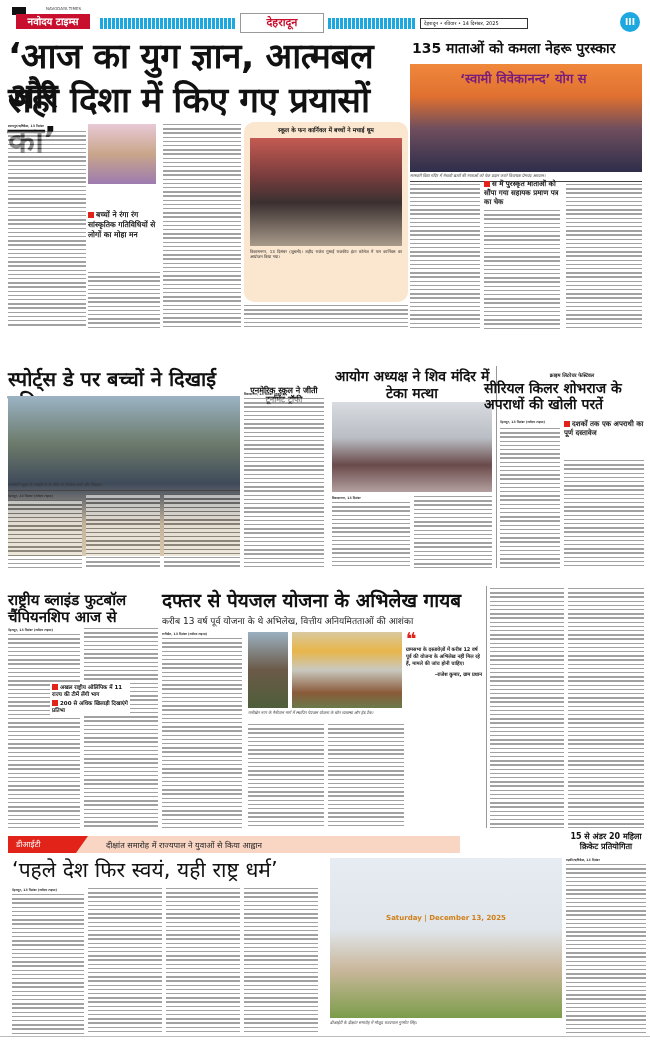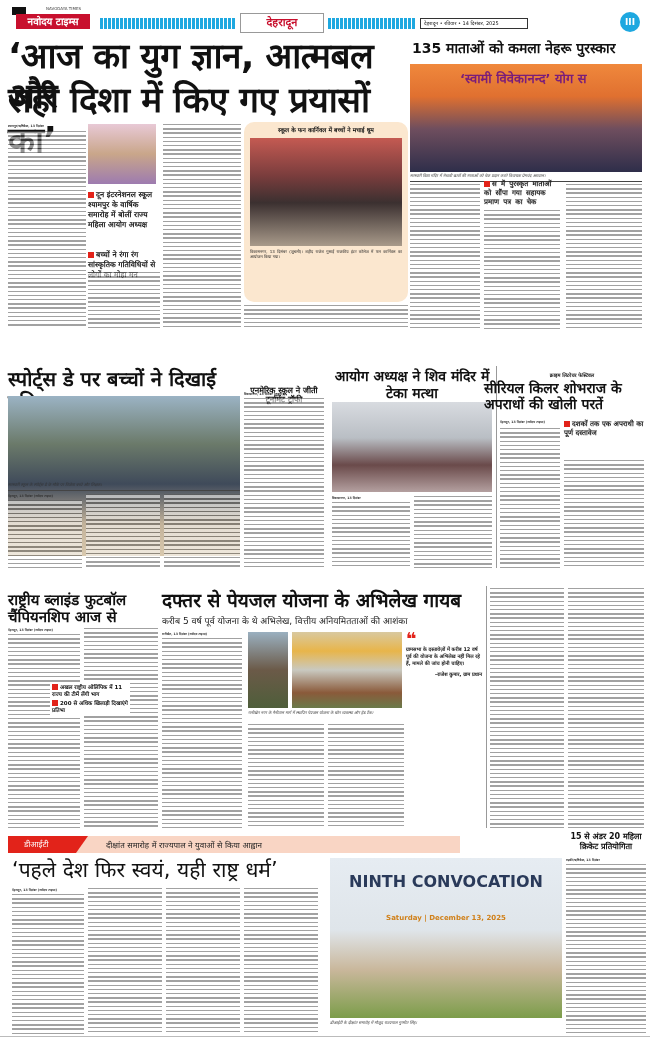--- a/index.html
+++ b/index.html
@@ -17,21 +17,21 @@
   
   .hl { font-weight: bold; color: #111; line-height: 1.15; }
   .body-text { font-size: 3.2px; line-height: 4.2px; color: #333; text-align: justify; overflow: hidden; }
   .col-lines { background: repeating-linear-gradient(180deg,#555 0 1.4px,#fff 1.4px 4.2px); opacity: .55; }
   .photo { background: #8a7a6a; overflow: hidden; }
   .caption { font-size: 4px; color: #333; font-style: italic; }
   .rule { background: #444; }
   .red-sq::before { content: ""; display: inline-block; width: 6px; height: 6px; background: #e2231a; margin-right: 2px; vertical-align: middle; }
   .pull { font-weight: bold; color: #222; }
   .strip { left: 8px; top: 836px; width: 452px; height: 17px; background: #f9d5c4; }
-  .strip-tag { left: 8px; top: 836px; width: 80px; height: 17px; background: #e2231a; color: #fff; font-size: 8px; line-height: 17px; padding-left: 16px; clip-path: polygon(0 0,100% 0,85% 100%,0 100%); }
+  .strip-tag { left: 8px; top: 836px; width: 80px; height: 17px; background: #e2231a; color: #fff; font-size: 8px; line-height: 17px; padding-left: 8px; clip-path: polygon(0 0,100% 0,85% 100%,0 100%); }
   .convo { background: linear-gradient(180deg,#e6ecf2 0%,#dfe5ea 45%,#c9b79b 70%,#7c9d4a 100%); }
 </style>
 </head>
 <body>
 
 <div class="abs masthead">
   <div class="abs brand-flag"></div>
   <div class="abs brand-small">NAVODAYA TIMES</div>
   <div class="abs brand">नवोदय टाइम्स</div>
   <div class="abs stripe" style="left:92px;width:136px;"></div>
@@ -43,41 +43,40 @@
 
 <div class="abs hl" style="left:8px;top:36px;width:405px;font-size:35px;letter-spacing:-0.5px;">‘आज का युग ज्ञान, आत्मबल और</div>
 <div class="abs hl" style="left:8px;top:80px;width:405px;font-size:35px;letter-spacing:-0.5px;">सही दिशा में किए गए प्रयासों का’</div>
 
 <div class="abs" style="left:8px;top:124px;width:78px;height:205px;">
   <div class="body-text" style="font-weight:bold;">श्यामपुर/ऋषिकेश, 13 दिसंबर</div>
   <div class="col-lines" style="height:196px;margin-top:3px;"></div>
 </div>
 <div class="abs photo" style="left:88px;top:124px;width:68px;height:60px;background:linear-gradient(180deg,#e8c9d6 0%,#c9a68a 50%,#9d7bb0 100%);"></div>
 <div class="abs" style="left:88px;top:190px;width:72px;font-size:7.5px;line-height:10px;font-weight:bold;color:#222;">
-  <div class="red-sq">दून इंटरनेशनल स्कूल श्यामपुर के वार्षिक समारोह में बोलीं राज्य महिला आयोग अध्यक्ष</div>
   <div class="red-sq" style="margin-top:20px;">बच्चों ने रंगा रंग सांस्कृतिक गतिविधियों से लोगों का मोहा मन</div>
 </div>
 <div class="abs col-lines" style="left:88px;top:272px;width:72px;height:58px;"></div>
 <div class="abs col-lines" style="left:163px;top:124px;width:78px;height:206px;"></div>
 
 <div class="abs" style="left:244px;top:122px;width:164px;height:180px;background:#fbe7cf;border-radius:10px;">
   <div style="font-size:6px;text-align:center;padding-top:4px;font-weight:bold;">स्कूल के फन कार्निवल में बच्चों ने मचाई धूम</div>
   <div class="photo" style="margin:4px 6px 0;height:108px;background:linear-gradient(180deg,#c45a52 0%,#7a3d3d 35%,#3b3030 60%,#a89a8a 100%);"></div>
   <div class="body-text" style="margin:3px 6px 0;height:50px;font-size:4px;line-height:5px;color:#222;">विकासनगर, 13 दिसंबर (जुबली)। शहीद राजेश गुसाईं राजकीय इंटर कॉलेज में फन कार्निवल का आयोजन किया गया।</div>
 </div>
 <div class="abs col-lines" style="left:244px;top:305px;width:164px;height:25px;"></div>
 
 <div class="abs hl" style="left:412px;top:40px;width:232px;font-size:14px;">135 माताओं को कमला नेहरू पुरस्कार</div>
 <div class="abs photo" style="left:410px;top:64px;width:232px;height:108px;background:linear-gradient(180deg,#f0883c 0%,#e07030 30%,#6f4e5e 60%,#2e2e4a 100%);">
   <div style="position:absolute;left:50px;top:5px;font-size:13px;font-weight:bold;color:#7a1d7a;">‘स्वामी विवेकानन्द’ योग स</div>
 </div>
 <div class="abs caption" style="left:410px;top:173px;width:232px;">सरस्वती विद्या मंदिर में मेधावी छात्रों की माताओं को चेक प्रदान करते विधायक प्रेमचंद अग्रवाल।</div>
 <div class="abs rule" style="left:410px;top:181px;width:232px;height:1px;"></div>
 <div class="abs col-lines" style="left:410px;top:184px;width:70px;height:146px;"></div>
-<div class="abs pull red-sq" style="left:484px;top:180px;width:76px;font-size:7px;line-height:9px;font-family:Liberation Mono, monospace;">स में पुरस्कृत माताओं को सौंपा गया सहायक प्रमाण पत्र का चेक</div>
+<div class="abs pull red-sq" style="left:484px;top:180px;width:76px;font-size:7px;line-height:9px;">स में पुरस्कृत माताओं को सौंपा गया सहायक प्रमाण पत्र का चेक</div>
 <div class="abs col-lines" style="left:484px;top:210px;width:76px;height:120px;"></div>
 <div class="abs col-lines" style="left:566px;top:184px;width:76px;height:146px;"></div>
 
 <div class="abs hl" style="left:8px;top:368px;width:238px;font-size:20px;">स्पोर्ट्स डे पर बच्चों ने दिखाई प्रतिभा</div>
 <div class="abs photo" style="left:8px;top:396px;width:232px;height:160px;background:linear-gradient(180deg,#9bb3c4 0%,#6b7a6a 30%,#3f4a5a 55%,#c2b29a 80%,#d9c9ae 100%);"></div>
 <div class="abs caption" style="left:8px;top:482px;width:232px;">सरस्वती स्कूल के स्पोर्ट्स डे के मौके पर विजेता बच्चे और शिक्षक।</div>
 <div class="abs rule" style="left:8px;top:490px;width:232px;height:1px;"></div>
 <div class="abs body-text" style="left:8px;top:494px;width:74px;font-weight:bold;">देहरादून, 13 दिसंबर (नवोदय टाइम्स)</div>
 <div class="abs col-lines" style="left:8px;top:500px;width:74px;height:68px;"></div>
 <div class="abs col-lines" style="left:86px;top:494px;width:74px;height:74px;"></div>
@@ -104,21 +103,21 @@
 <div class="abs hl" style="left:8px;top:592px;width:150px;font-size:15px;line-height:17px;text-align:left;">राष्ट्रीय ब्लाइंड फुटबॉल चैंपियनशिप आज से</div>
 <div class="abs body-text" style="left:8px;top:628px;width:72px;font-weight:bold;">देहरादून, 13 दिसंबर (नवोदय टाइम्स)</div>
 <div class="abs col-lines" style="left:8px;top:634px;width:72px;height:194px;"></div>
 <div class="abs col-lines" style="left:84px;top:628px;width:74px;height:200px;"></div>
 <div class="abs" style="left:50px;top:682px;width:80px;background:#fff;padding:2px;font-size:5.5px;line-height:7px;font-weight:bold;">
   <div class="red-sq">अखल राष्ट्रीय ओलिंपिक में 11 राज्य की टीमें लेंगी भाग</div>
   <div class="red-sq" style="margin-top:2px;">200 से अधिक खिलाड़ी दिखाएंगे प्रतिभा</div>
 </div>
 
 <div class="abs hl" style="left:162px;top:590px;width:320px;font-size:19px;">दफ्तर से पेयजल योजना के अभिलेख गायब</div>
-<div class="abs" style="left:162px;top:614px;width:320px;font-size:9px;color:#222;">करीब 5 वर्ष पूर्व योजना के थे अभिलेख, वित्तीय अनियमितताओं की आशंका</div>
+<div class="abs" style="left:162px;top:614px;width:320px;font-size:9px;color:#222;">करीब 13 वर्ष पूर्व योजना के थे अभिलेख, वित्तीय अनियमितताओं की आशंका</div>
 <div class="abs body-text" style="left:162px;top:632px;width:80px;font-weight:bold;">रानीखेत, 13 दिसंबर (नवोदय टाइम्स)</div>
 <div class="abs col-lines" style="left:162px;top:638px;width:80px;height:190px;"></div>
 <div class="abs photo" style="left:248px;top:632px;width:40px;height:76px;background:linear-gradient(180deg,#9ab0c0 0%,#6b5a48 50%,#4e5e3a 100%);"></div>
 <div class="abs photo" style="left:292px;top:632px;width:110px;height:76px;background:linear-gradient(180deg,#d9c9a0 0%,#e8b54a 25%,#c9c9c0 50%,#8a5a3a 80%,#6a7a4a 100%);"></div>
 <div class="abs caption" style="left:248px;top:710px;width:154px;">रानीखेत नगर के नैनीताल मार्ग में स्थापित पेयजल योजना के स्रोत व्यवस्था और हैड टैंक।</div>
 <div class="abs col-lines" style="left:248px;top:724px;width:76px;height:104px;"></div>
 <div class="abs col-lines" style="left:328px;top:724px;width:76px;height:104px;"></div>
 <div class="abs" style="left:406px;top:632px;width:76px;">
   <div style="color:#e2231a;font-size:18px;font-weight:bold;line-height:14px;">❝</div>
   <div style="font-size:5px;line-height:7px;font-weight:bold;color:#222;">ग्रामसभा के दस्तावेज़ों में करीब 12 वर्ष पूर्व की योजना के अभिलेख नहीं मिल रहे हैं, मामले की जांच होनी चाहिए।</div>
@@ -131,21 +130,20 @@
 <div class="abs strip"></div>
 <div class="abs strip-tag">डीआईटी</div>
 <div class="abs" style="left:106px;top:839px;font-size:8px;color:#222;">दीक्षांत समारोह में राज्यपाल ने युवाओं से किया आह्वान</div>
 <div class="abs hl" style="left:12px;top:858px;width:310px;font-size:21px;font-weight:normal;">‘पहले देश फिर स्वयं, यही राष्ट्र धर्म’</div>
 <div class="abs body-text" style="left:12px;top:888px;width:72px;font-weight:bold;">देहरादून, 13 दिसंबर (नवोदय टाइम्स)</div>
 <div class="abs col-lines" style="left:12px;top:894px;width:72px;height:140px;"></div>
 <div class="abs col-lines" style="left:88px;top:888px;width:74px;height:146px;"></div>
 <div class="abs col-lines" style="left:166px;top:888px;width:74px;height:146px;"></div>
 <div class="abs col-lines" style="left:244px;top:888px;width:74px;height:146px;"></div>
 <div class="abs photo convo" style="left:330px;top:858px;width:232px;height:160px;">
-  <div style="position:absolute;left:0;top:14px;width:100%;text-align:center;font-size:16px;font-weight:bold;color:#2a3a5a;">NINTH CONVOCATION</div>
   <div style="position:absolute;left:0;top:56px;width:100%;text-align:center;font-size:7px;color:#d0801a;font-weight:bold;">Saturday | December 13, 2025</div>
 </div>
 <div class="abs caption" style="left:330px;top:1020px;width:232px;">डीआईटी के दीक्षांत समारोह में मौजूद राज्यपाल गुरमीत सिंह।</div>
 
 <div class="abs hl" style="left:566px;top:832px;width:80px;font-size:8px;text-align:center;line-height:10px;">15 से अंडर 20 महिला क्रिकेट प्रतियोगिता</div>
 <div class="abs body-text" style="left:566px;top:858px;width:80px;font-weight:bold;">रुड़की/ऋषिकेश, 13 दिसंबर</div>
 <div class="abs col-lines" style="left:566px;top:864px;width:80px;height:170px;"></div>
 
 <div class="abs rule" style="left:0;top:1036px;width:650px;height:1px;background:#bbb;"></div>
 

